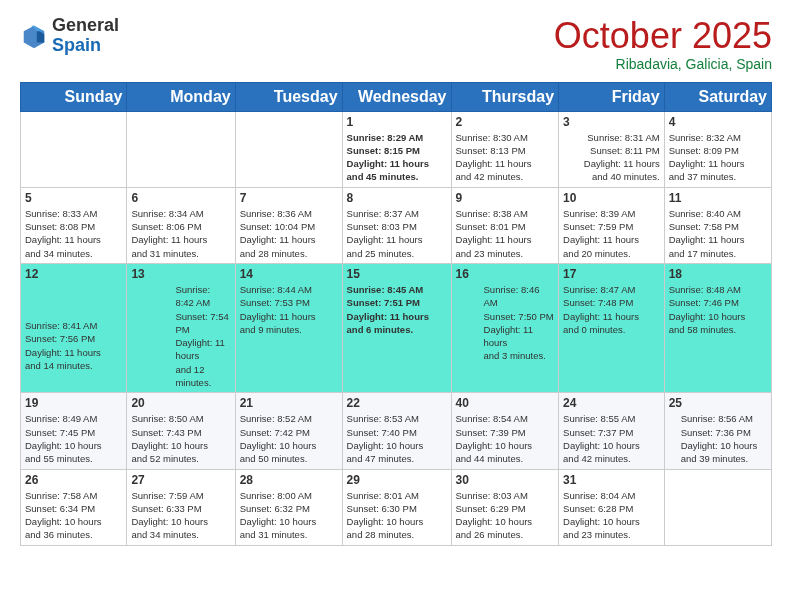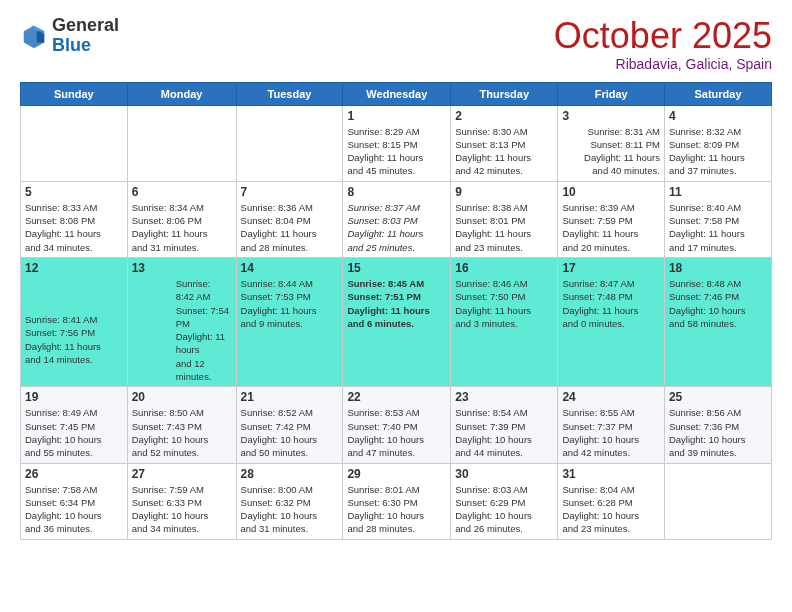--- a/index.html
+++ b/index.html
@@ -50,34 +50,34 @@
       text-align: right;
     }
     .month-title {
       font-size: 36px;
       font-weight: normal;
       color: #b91c1c;
       line-height: 1.1;
     }
     .subtitle {
       font-size: 14px;
-      color: #701a75;
+      color: #15803d;
     }
     .calendar {
       width: 100%;
       border-collapse: collapse;
       border: 1px solid #ccc;
     }
     .calendar th {
       background: #2a72be;
       color: #fff;
-      font-size: 11px;
+      font-size: 16px;
       font-weight: bold;
       padding: 5px 4px;
-      text-align: center;
+      text-align: right;
       border: 1px solid #2060a8;
     }
     .calendar td {
       vertical-align: top;
       border: 1px solid #ccc;
       padding: 3px 4px;
       width: 110px;
       min-height: 80px;
       font-size: 10px;
       color: #333;
@@ -117,21 +117,21 @@
 <div class="page">
   <div class="header">
     <div class="logo">
       <svg class="logo-icon" viewBox="0 0 30 30">
         <polygon points="15,4 26,10 26,22 15,28 4,22 4,10" fill="#2a72be" opacity="0.85"></polygon>
         <polygon points="18,8 26,13 26,22 18,22" fill="#1a5a9a"></polygon>
         <polygon points="15,4 26,10 18,10 12,4" fill="#4a9ae0"></polygon>
       </svg>
       <div class="logo-text">
         <span class="logo-general">General</span>
-        <span class="logo-blue">Blue</span>
+        <span class="logo-blue">Spain</span>
       </div>
     </div>
     <div class="title-block">
       <div class="month-title">October 2025</div>
       <div class="subtitle">Ribadavia, Galicia, Spain</div>
     </div>
   </div>
 
   <table class="calendar">
     <thead>
@@ -145,21 +145,21 @@
         <th>Saturday</th>
       </tr>
     </thead>
     <tbody id="calendar-body">
     <tr class="row-1">
           <td class="empty"></td>
           <td class="empty"></td>
           <td class="empty"></td>
           <td>
             <span class="day-num">1</span>
-            <div class="day-info" style="white-space: pre-line;">Sunrise: 8:29 AM
+            <div class="day-info" style="white-space: pre-line; font-weight: bold;">Sunrise: 8:29 AM
 Sunset: 8:15 PM
 Daylight: 11 hours
 and 45 minutes.</div>
           </td>
           <td>
             <span class="day-num">2</span>
             <div class="day-info" style="white-space: pre-line;">Sunrise: 8:30 AM
 Sunset: 8:13 PM
 Daylight: 11 hours
 and 42 minutes.</div>
@@ -190,27 +190,27 @@
           <td>
             <span class="day-num">6</span>
             <div class="day-info" style="white-space: pre-line;">Sunrise: 8:34 AM
 Sunset: 8:06 PM
 Daylight: 11 hours
 and 31 minutes.</div>
           </td>
           <td>
             <span class="day-num">7</span>
             <div class="day-info" style="white-space: pre-line;">Sunrise: 8:36 AM
-Sunset: 8:04 PM
+Sunset: 10:04 PM
 Daylight: 11 hours
 and 28 minutes.</div>
           </td>
           <td>
             <span class="day-num">8</span>
-            <div class="day-info" style="white-space: pre-line; font-style: italic;">Sunrise: 8:37 AM
+            <div class="day-info" style="white-space: pre-line;">Sunrise: 8:37 AM
 Sunset: 8:03 PM
 Daylight: 11 hours
 and 25 minutes.</div>
           </td>
           <td>
             <span class="day-num">9</span>
             <div class="day-info" style="white-space: pre-line;">Sunrise: 8:38 AM
 Sunset: 8:01 PM
 Daylight: 11 hours
 and 23 minutes.</div>
@@ -254,21 +254,21 @@
           </td>
           <td>
             <span class="day-num">15</span>
             <div class="day-info" style="white-space: pre-line; font-weight: bold;">Sunrise: 8:45 AM
 Sunset: 7:51 PM
 Daylight: 11 hours
 and 6 minutes.</div>
           </td>
           <td>
             <span class="day-num">16</span>
-            <div class="day-info" style="white-space: pre-line;">Sunrise: 8:46 AM
+            <div class="day-info" style="white-space: pre-line; margin-left: 28px;">Sunrise: 8:46 AM
 Sunset: 7:50 PM
 Daylight: 11 hours
 and 3 minutes.</div>
           </td>
           <td>
             <span class="day-num">17</span>
             <div class="day-info" style="white-space: pre-line;">Sunrise: 8:47 AM
 Sunset: 7:48 PM
 Daylight: 11 hours
 and 0 minutes.</div>
@@ -304,36 +304,36 @@
 and 50 minutes.</div>
           </td>
           <td>
             <span class="day-num">22</span>
             <div class="day-info" style="white-space: pre-line;">Sunrise: 8:53 AM
 Sunset: 7:40 PM
 Daylight: 10 hours
 and 47 minutes.</div>
           </td>
           <td>
-            <span class="day-num">23</span>
+            <span class="day-num">40</span>
             <div class="day-info" style="white-space: pre-line;">Sunrise: 8:54 AM
 Sunset: 7:39 PM
 Daylight: 10 hours
 and 44 minutes.</div>
           </td>
           <td>
             <span class="day-num">24</span>
             <div class="day-info" style="white-space: pre-line;">Sunrise: 8:55 AM
 Sunset: 7:37 PM
 Daylight: 10 hours
 and 42 minutes.</div>
           </td>
           <td>
             <span class="day-num">25</span>
-            <div class="day-info" style="white-space: pre-line;">Sunrise: 8:56 AM
+            <div class="day-info" style="white-space: pre-line; margin-left: 12px;">Sunrise: 8:56 AM
 Sunset: 7:36 PM
 Daylight: 10 hours
 and 39 minutes.</div>
           </td>
         </tr>
         <tr class="row-5">
           <td>
             <span class="day-num">26</span>
             <div class="day-info" style="white-space: pre-line;">Sunrise: 7:58 AM
 Sunset: 6:34 PM

